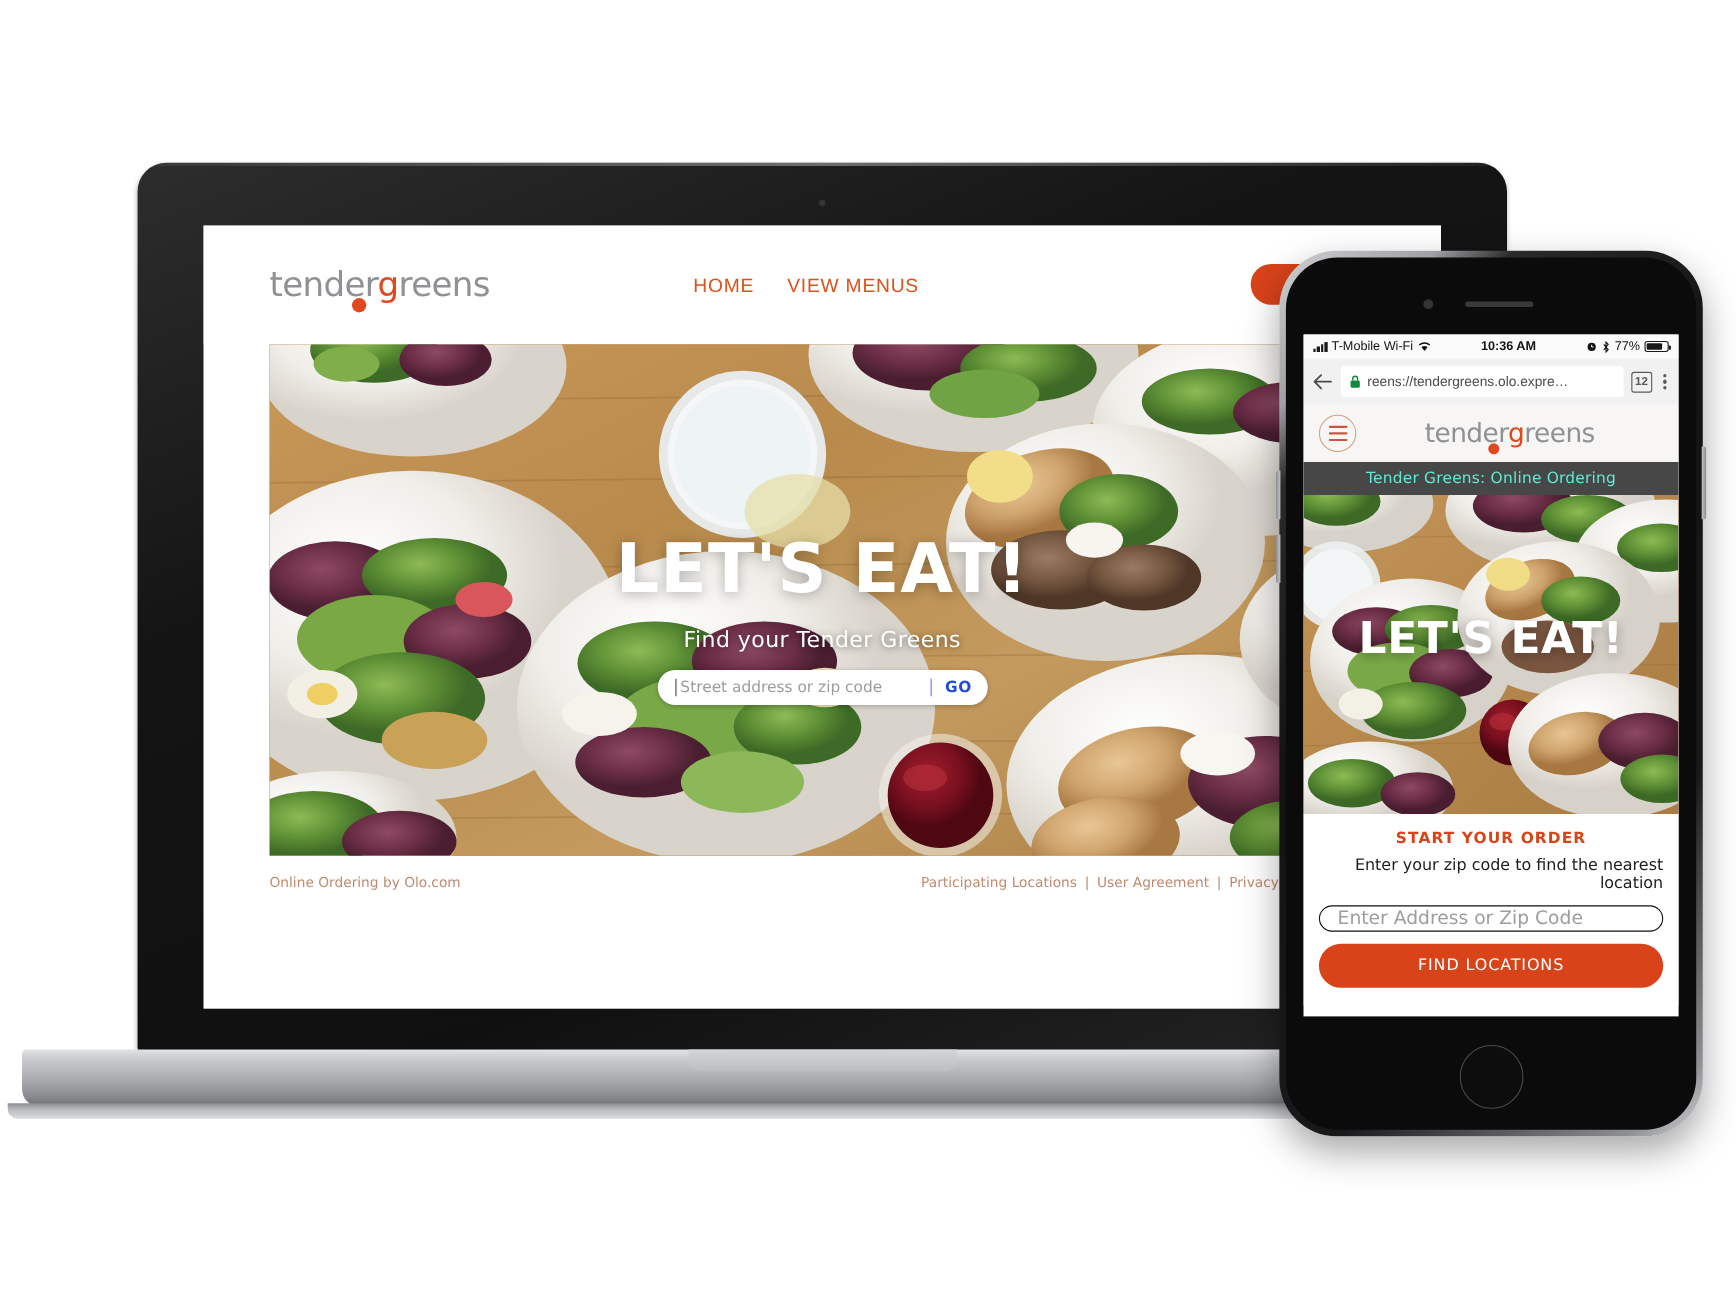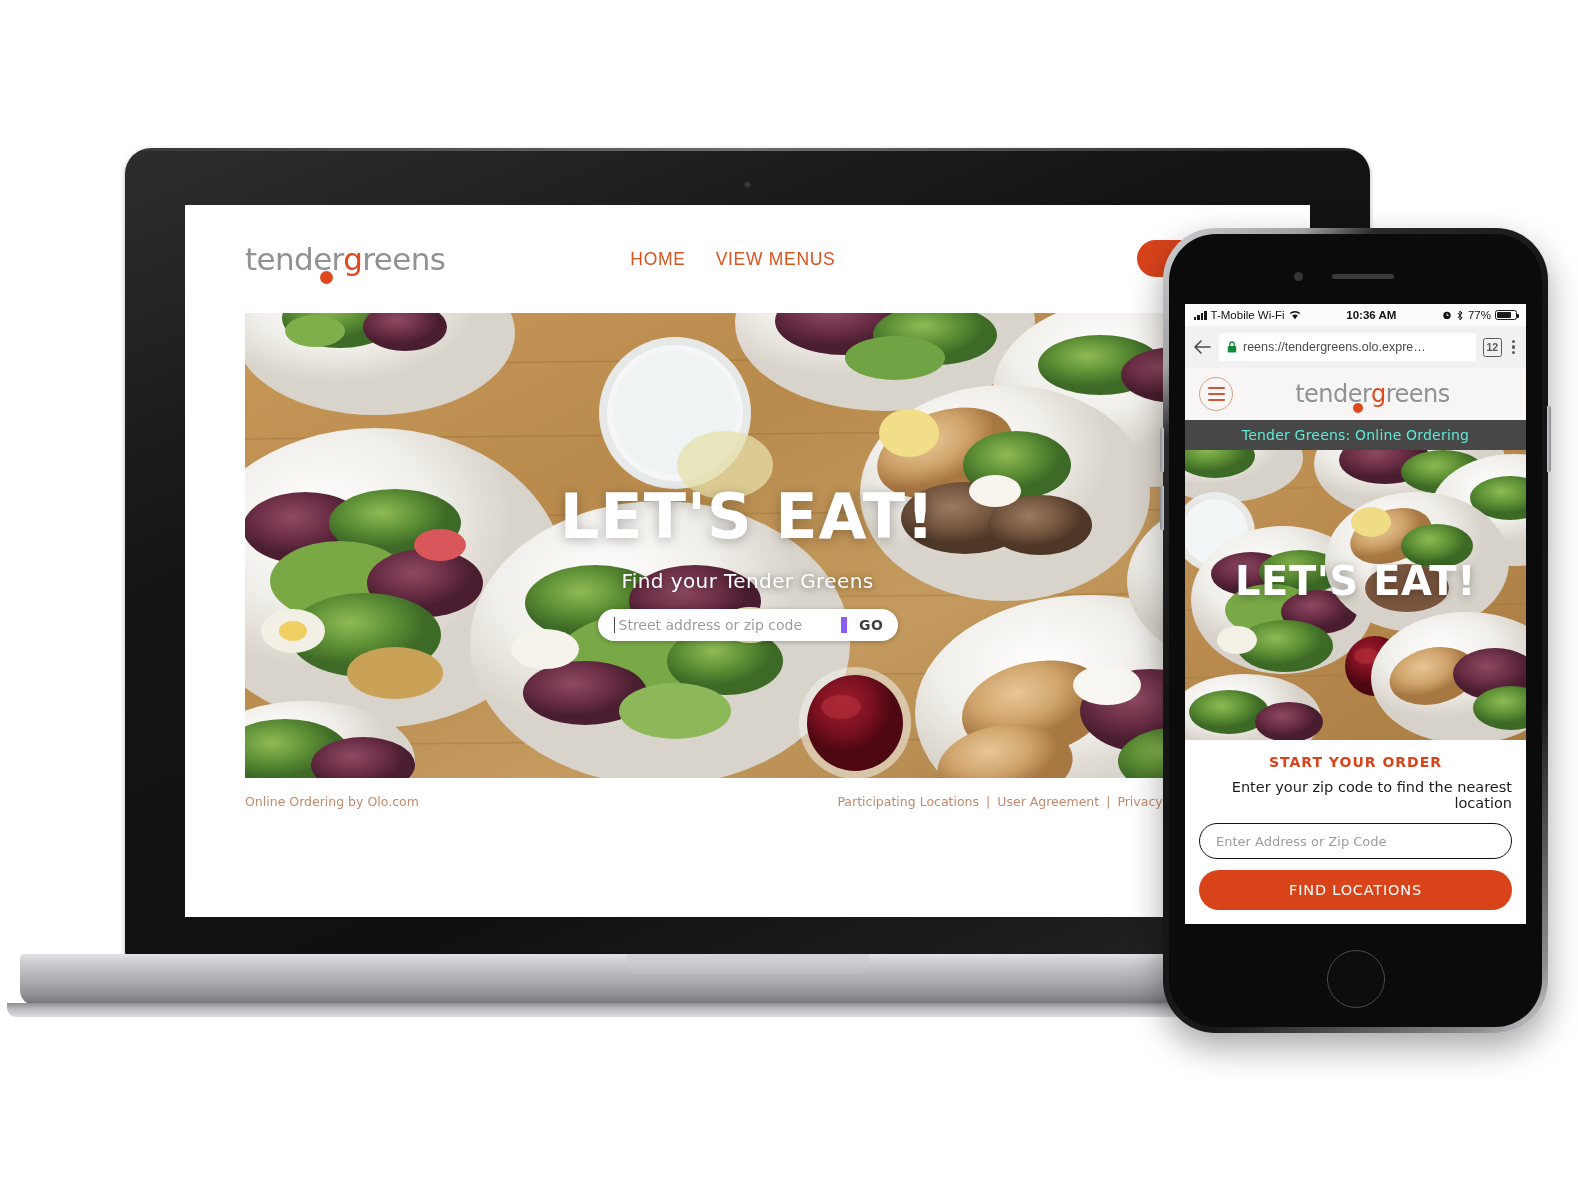--- a/index.html
+++ b/index.html
@@ -108,22 +108,22 @@
     border-radius: 18px; display: flex; align-items: center;
     padding: 0 14px 0 16px; box-shadow: 0 1px 5px rgba(0,0,0,.25);
   }
   .hero-search-input {
     flex: 1; border: none; outline: none; font-size: 14px; color: #8b8d8f;
     background: transparent; font-family: "DejaVu Sans", sans-serif;
     border-left: 1.5px solid #444; padding-left: 4px;
   }
   .hero-search-input::placeholder { color: #9b9d9f; }
   .hero-go {
-    border-left: 6px solid #8b5cf6; padding-left: 12px; margin-left: 6px;
-    font-size: 14px; font-weight: bold; color: #404040; cursor: pointer;
+    border-left: 1px solid #8b5cf6; padding-left: 12px; margin-left: 6px;
+    font-size: 14px; font-weight: bold; color: #1d4ed8; cursor: pointer;
     letter-spacing: .5px; font-family: "DejaVu Sans", sans-serif;
   }
 
   
   .dk-footer {
     margin: 0 60px; height: 46px; display: flex; align-items: center;
     justify-content: space-between; font-size: 12.5px; color: #c08a6e;
     font-family: "DejaVu Sans", sans-serif;
   }
   .dk-footer a, .dk-footer span { color: #c08a6e; text-decoration: none; cursor: pointer; }
@@ -249,22 +249,22 @@
   .ph-order { padding: 14px 14px 16px; background: #fff; }
   .ph-order-h {
     text-align: center; color: #d8431a; font-size: 14px; font-weight: bold;
     letter-spacing: 1px; font-family: "DejaVu Sans", sans-serif;
   }
   .ph-order-sub {
     text-align: right; font-size: 14.5px; color: #1c1c1c; margin-top: 9px;
     font-family: "DejaVu Sans", sans-serif;
   }
   .ph-input {
-    margin-top: 12px; width: 100%; height: 36px; border: 1.8px solid #111;
-    border-radius: 21px; padding: 0 16px; font-size: 13px; color: #8b8d8f;
+    margin-top: 12px; width: 100%; height: 24px; border: 1.8px solid #111;
+    border-radius: 21px; padding: 0 16px; font-size: 17px; color: #8b8d8f;
     outline: none; background: #fff; font-family: "DejaVu Sans", sans-serif;
   }
   .ph-input::placeholder { color: #9b9d9f; }
   .ph-find {
     margin-top: 11px; width: 100%; height: 40px; background: #d8431a;
     color: #fff; border: none; border-radius: 21px; font-size: 14.5px;
     letter-spacing: .8px; cursor: pointer; font-family: "DejaVu Sans", sans-serif;
   }
 </style>
 </head>

